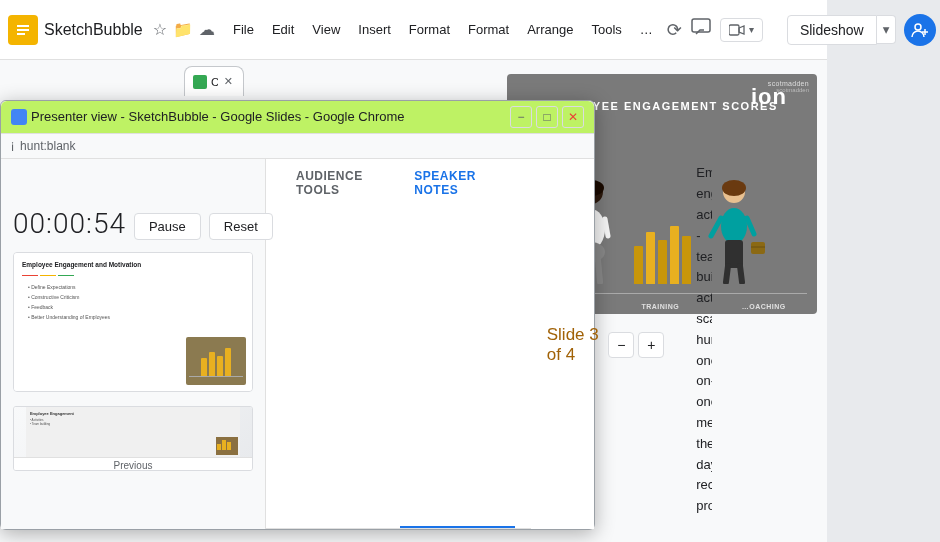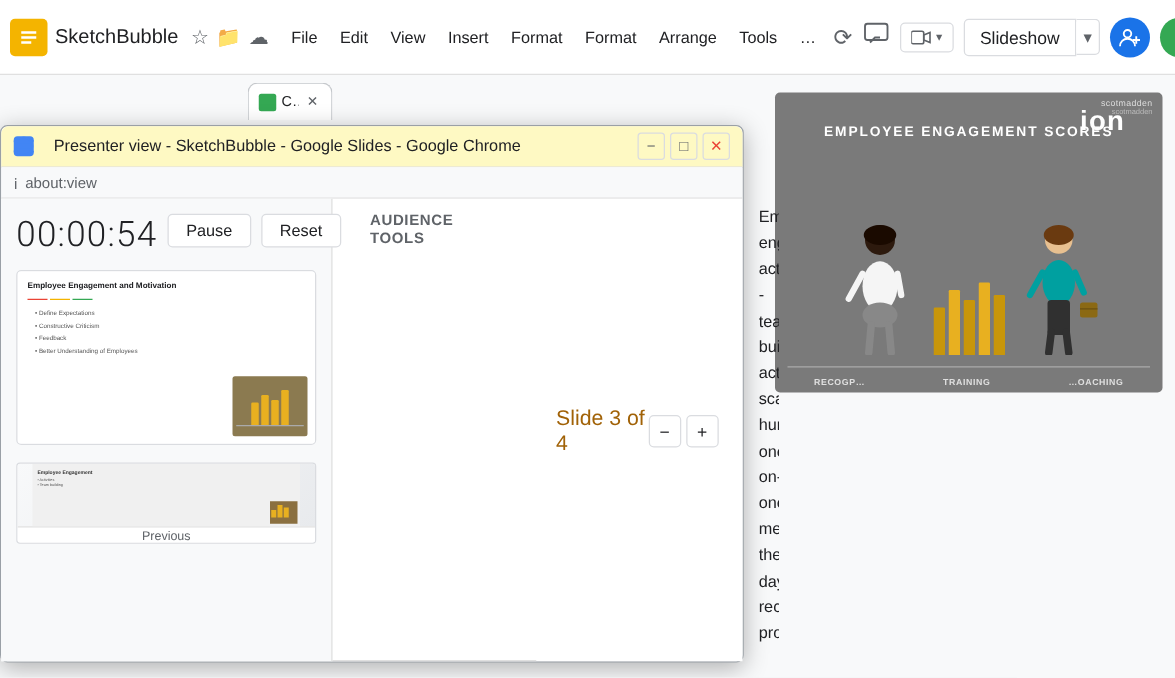--- a/index.html
+++ b/index.html
@@ -1,20 +1,20 @@
 <!DOCTYPE html>
 <html><head>
   <meta charset="utf-8">
   <style>
     * { box-sizing: border-box; margin: 0; padding: 0; }
     body { font-family: Arial, sans-serif; background: #e8eaed; width: 940px; height: 542px; overflow: hidden; position: relative; }
 
     
     .main-app {
-      width: 940px;
+      width: 827px;
       height: 542px;
       background: #f8f9fa;
       position: relative;
     }
 
     
     .top-bar {
       height: 60px;
       background: #fff;
       display: flex;
@@ -214,27 +214,27 @@
       background: #fff;
       border: 1px solid #9aa0a6;
       border-radius: 6px;
       box-shadow: 0 4px 20px rgba(0,0,0,0.3);
       z-index: 10;
       display: flex;
       flex-direction: column;
     }
     .pw-title-bar {
       height: 36px;
-      background: #fef9c3;
+      background: #bef264;
       border-bottom: 1px solid #e0e0e0;
       border-radius: 6px 6px 0 0;
       display: flex;
       align-items: center;
       padding: 0 10px;
-      gap: 16px;
+      gap: 4px;
     }
     .pw-title-icon {
       width: 16px; height: 16px;
       background: #4285f4;
       border-radius: 3px;
       flex-shrink: 0;
     }
     .pw-title-text {
       font-size: 13px;
       color: #202124;
@@ -276,23 +276,24 @@
     .pw-left {
       width: 265px;
       background: #f8f9fa;
       border-right: 1px solid #e0e0e0;
       display: flex;
       flex-direction: column;
       padding: 12px;
     }
     .timer-row {
       display: flex;
-      align-items: flex-start;
+      align-items: flex-end;
       gap: 8px;
       margin-bottom: 12px;
+      margin-top: 36px;
     }
     .timer-display {
       font-size: 28px;
       font-weight: 300;
       color: #202124;
       font-family: 'Roboto', sans-serif;
       letter-spacing: 1px;
     }
     .timer-btn {
       padding: 5px 14px;
@@ -521,21 +522,21 @@
           <path d="M6 18 L10 14 H14" stroke="#5f6368" stroke-width="1.5" fill="none"></path>
         </svg>
       </span>
       <div class="video-btn-wrap">
         <svg width="16" height="12" viewBox="0 0 16 12">
           <rect x="0" y="1" width="10" height="10" rx="1.5" fill="none" stroke="#5f6368" stroke-width="1.3"></rect>
           <path d="M10 4L15 2V10L10 8Z" fill="none" stroke="#5f6368" stroke-width="1.3"></path>
         </svg>
         <span style="font-size:10px;color:#5f6368;">▾</span>
       </div>
-      <div style="display:flex;align-items:flex-start;">
+      <div style="display:flex;align-items:flex-start;margin-left:16px;">
         <button class="slideshow-btn">Slideshow</button>
         <button class="slideshow-dropdown">▾</button>
       </div>
       <div class="user-icon">
         <svg width="18" height="18" viewBox="0 0 18 18" fill="none">
           <circle cx="7" cy="6" r="3" stroke="white" stroke-width="1.5"></circle>
           <path d="M1 16c0-3.3 2.7-6 6-6s6 2.7 6 6" stroke="white" stroke-width="1.5" fill="none"></path>
           <line x1="14" y1="8" x2="14" y2="14" stroke="white" stroke-width="1.5"></line>
           <line x1="11" y1="11" x2="17" y2="11" stroke="white" stroke-width="1.5"></line>
         </svg>
@@ -716,21 +717,21 @@
       <span class="pw-title-text">Presenter view - SketchBubble - Google Slides - Google Chrome</span>
       <div class="pw-controls">
         <button class="pw-ctrl-btn">−</button>
         <button class="pw-ctrl-btn">□</button>
         <button class="pw-ctrl-btn" style="color:#ea4335;">✕</button>
       </div>
     </div>
 
     <div class="pw-url-bar">
       <span style="font-size:12px;">ℹ</span>
-      <span>about:view</span>
+      <span>hunt:blank</span>
     </div>
 
     <div class="pw-content">
 
       <div class="pw-left">
         <div class="timer-row">
           <span class="timer-display">00:00:54</span>
           <button class="timer-btn">Pause</button>
           <button class="timer-btn">Reset</button>
         </div>
@@ -778,20 +779,21 @@
               </div>
             </div>
             <div class="nav-thumb-label">Previous</div>
           </div>
         </div>
       </div>
 
       <div class="pw-right">
         <div class="pw-tabs">
           <div class="pw-tab">AUDIENCE TOOLS</div>
+          <div class="pw-tab active">SPEAKER NOTES</div>
         </div>
 
         <div class="pw-notes-header">
           <span class="notes-slide-info">Slide 3 of 4</span>
           <div class="notes-font-controls">
             <button class="font-ctrl-btn">−</button>
             <button class="font-ctrl-btn">+</button>
           </div>
         </div>
 

